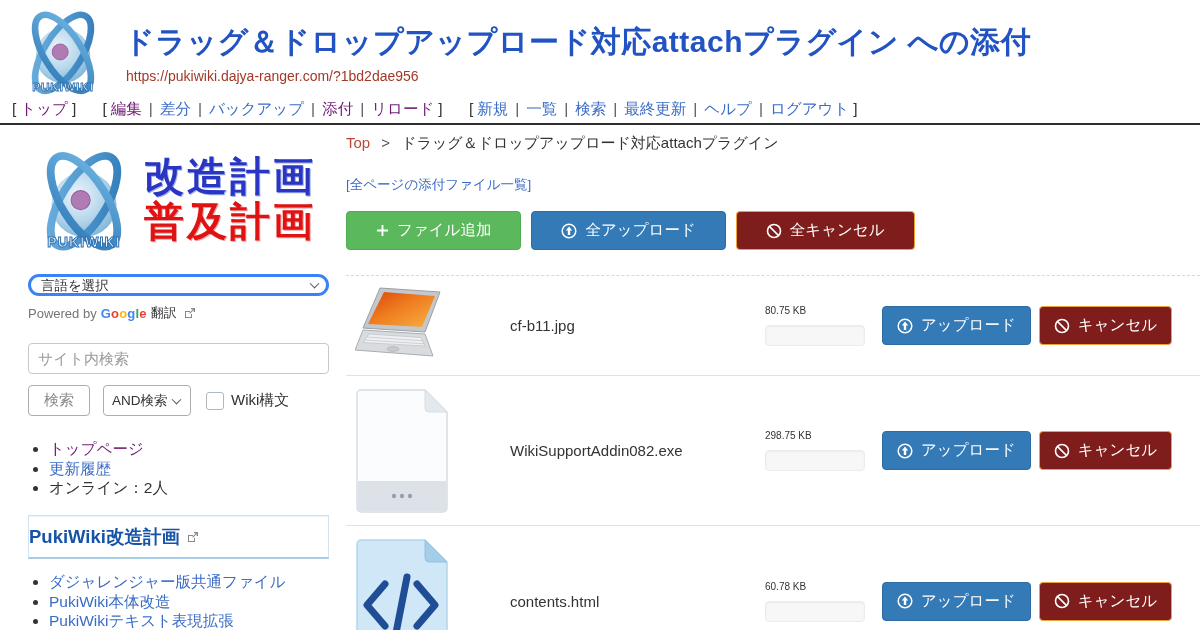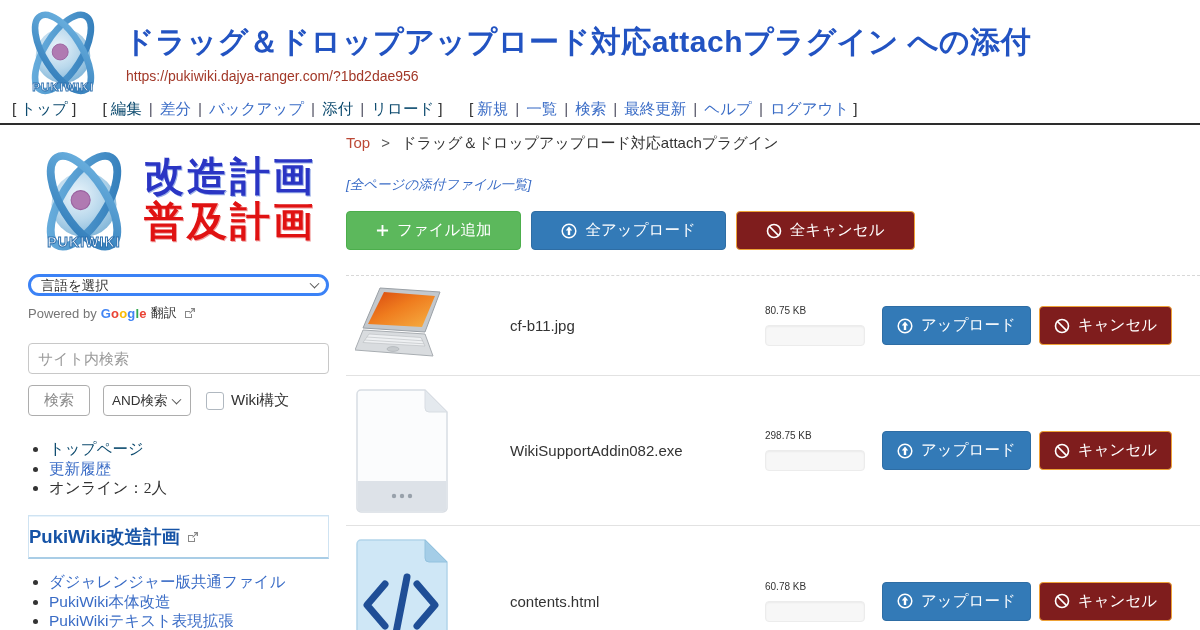--- a/index.html
+++ b/index.html
@@ -11,21 +11,21 @@
   .page-title  { position:absolute; left:124px; top:22px; font-size:30px; font-weight:bold;
                  color:#2253c2; letter-spacing:0.5px; white-space:nowrap; }
   .page-url    { position:absolute; left:126px; top:68px; font-size:14px; color:#a23828; }
 
   .navbar { position:absolute; left:8px; top:99px; font-size:15.5px; white-space:nowrap; }
   .navbar .grp { margin-right:14px; }
   .navbar .punc { color:#333; margin:0 4px; }
   .navbar .pipe { color:#556; margin:0 7px; }
   .navbar a { text-decoration:none; cursor:pointer; }
   .lk  { color:#3a6cc6; }
-  .vis { color:#0c4a6e; }
+  .vis { color:#701a75; }
 
   .top-divider { position:absolute; left:0; top:123px; width:1200px; height:2px; background:#2d2d2d; }
 
   
   .sidebar { position:absolute; left:28px; top:140px; width:301px; }
   .side-logo { display:flex; align-items:center; height:118px; }
   .side-logo svg { width:112px; height:112px; flex:0 0 auto; }
   .side-logo-text { margin-left:4px; line-height:1.12; white-space:nowrap; }
   .slt1 { font-size:40px; font-weight:900; color:#2a35c4; letter-spacing:3px;
           text-shadow:1px 1px 0 #9bb0e8; }
@@ -58,41 +58,41 @@
   .sel-and-wrap { position:relative; margin-left:13px; }
   select.sel-and { height:31px; width:88px; border:1px solid #adadad; border-radius:4px;
                    font-size:13.5px; color:#333; padding:0 20px 0 8px; background:#fff;
                    appearance:none; -webkit-appearance:none;
                    font-family:"Liberation Sans", sans-serif; }
   .cb { margin-left:15px; width:18px; height:18px; border:1px solid #b0b8c0; border-radius:3px;
         background:#fff; appearance:none; -webkit-appearance:none; cursor:pointer; flex:0 0 auto; }
   .cb-label { margin-left:7px; font-size:15px; color:#333; }
 
   ul.side-list { margin-top:24px; padding-left:21px; font-size:15.5px; line-height:1.2; }
-  ul.side-list li { margin-bottom:1px;font-family:Liberation Serif, serif; }
+  ul.side-list li { margin-bottom:1px; }
   ul.side-list a { text-decoration:none; cursor:pointer; }
   .plain { color:#333; }
 
   .side-box { margin-top:17px; border:1px solid #cfe3f2; border-bottom:2px solid #a9cde6;
               background:#fff; padding:8px 0; box-shadow:0 1px 0 #e8f3fb inset; }
   .side-box a { font-size:18.5px; font-weight:bold; color:#1653a6; text-decoration:none; cursor:pointer; }
   ul.side-list2 { margin-top:15px; padding-left:21px; font-size:15.5px; line-height:1.08; }
   ul.side-list2 li { margin-bottom:3px; }
   ul.side-list2 a { text-decoration:none; cursor:pointer; }
 
   .ext-icon { display:inline-block; vertical-align:baseline; margin-left:3px; }
 
   
   .main { position:absolute; left:346px; top:134px; width:854px; }
   .breadcrumb { font-size:15px; }
   .breadcrumb a { color:#bc4936; text-decoration:none; cursor:pointer; }
   .breadcrumb .sep { color:#555; margin:0 7px; }
 
   .attach-link { margin-top:23px; font-size:13.5px; }
-  .attach-link a { color:#3a6cc6; text-decoration:none; cursor:pointer;font-style:italic; }
+  .attach-link a { color:#3a6cc6; text-decoration:none; cursor:pointer; }
   .maxsize { margin-top:5px; font-size:13.5px; color:#333; }
 
   .btn-row { margin-top:17px; display:flex; gap:10px; }
   .btn { display:inline-flex; align-items:center; gap:8px; border-radius:4px;
          font-size:15.5px; color:#fff; padding:8px 29px; cursor:pointer; border:1px solid; 
          font-family:"Liberation Sans", sans-serif; }
   .btn svg { flex:0 0 auto; }
   .btn-green  { background:#5cb85c; border-color:#4cae4c; }
   .btn-blue   { background:#337ab7; border-color:#2e6da4; }
   .btn-orange { background:#7f1d1d; border-color:#eea236; }

